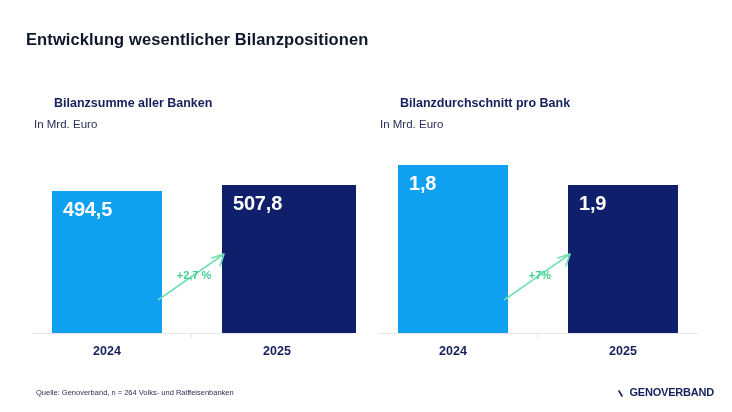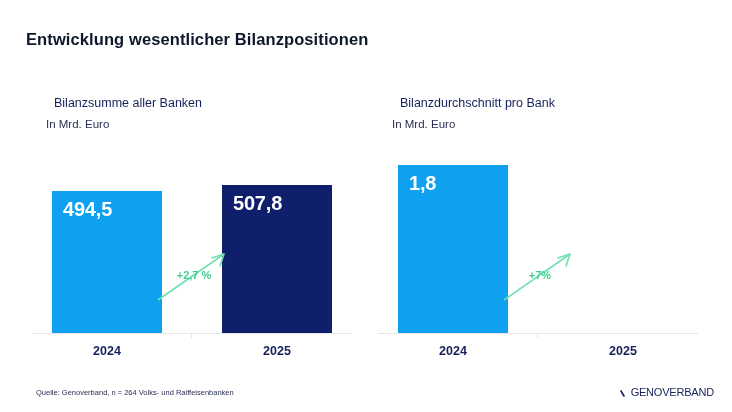--- a/index.html
+++ b/index.html
@@ -41,34 +41,33 @@
     height: 270px;
   }
   .panel-left  { left: 22px; }
   .panel-right { left: 368px; }
 
   .panel-heading {
     position: absolute;
     left: 12px;
     top: 0px;
     font-size: 12.5px;
-    font-weight: normal;
+    font-weight: bold;
     color: #16215b;
     white-space: nowrap;
     padding-left: 20px;
   }
   .panel-subheading {
     position: absolute;
     left: 12px;
     top: 22px;
     font-size: 11.5px;
     font-weight: normal;
     color: #2b2f55;
     white-space: nowrap;
-    margin-left: 12px;
   }
 
   
   .plot {
     position: absolute;
     left: 0px;
     top: 58px;
     width: 340px;
     height: 212px;
   }
@@ -111,21 +110,21 @@
     background: #10a0f0;
   }
   .bar-2025 {
     left: 200px;
     width: 110px;
     background: #0f1f6b;
   }
 
   
   .panel-left  .bar-2024 { height: 142px; margin-top: 40px; }
-  .panel-left  .bar-2025 { height: 148px; }
+  .panel-left  .bar-2025 { height: 148px; padding-left: 24px; }
   .panel-right .bar-2024 { height: 168px; }
   .panel-right .bar-2025 { height: 148px; }
 
   .bar-label {
     position: absolute;
     bottom: 8px;
     width: 110px;
     text-align: center;
     font-size: 12.5px;
     font-weight: bold;
@@ -176,21 +175,21 @@
     top: 385px;
     display: flex;
     align-items: center;
     gap: 2px;
   }
   .logo-mark {
     display: block;
   }
   .logo-text {
     font-size: 11px;
-    font-weight: normal;
+    font-weight: bold;
     color: #16215b;
     letter-spacing: -0.2px;
     white-space: nowrap;
   }
 </style>
 </head>
 <body>
 
 <div class="slide">
 
@@ -225,20 +224,23 @@
   </div>
 
   <div class="panel panel-right">
     <div class="panel-heading">Bilanzdurchschnitt pro Bank</div>
     <div class="panel-subheading">In Mrd. Euro</div>
 
     <div class="plot">
       <div class="bar bar-2024">
         <span class="bar-value">1,8</span>
       </div>
+      <div class="bar bar-2025">
+        <span class="bar-value">1,9</span>
+      </div>
 
       <div class="growth">
         <svg width="80" height="62" viewBox="0 0 80 62">
           <path d="M4 56 L70 10" stroke="#6fe0b0" stroke-width="1.6" fill="none"></path>
           <path d="M70 10 L58 14 M70 10 L66 22" stroke="#6fe0b0" stroke-width="1.6" fill="none" stroke-linecap="round"></path>
         </svg>
         <span class="growth-label">+7%</span>
       </div>
 
       <div class="axis-line"></div>

